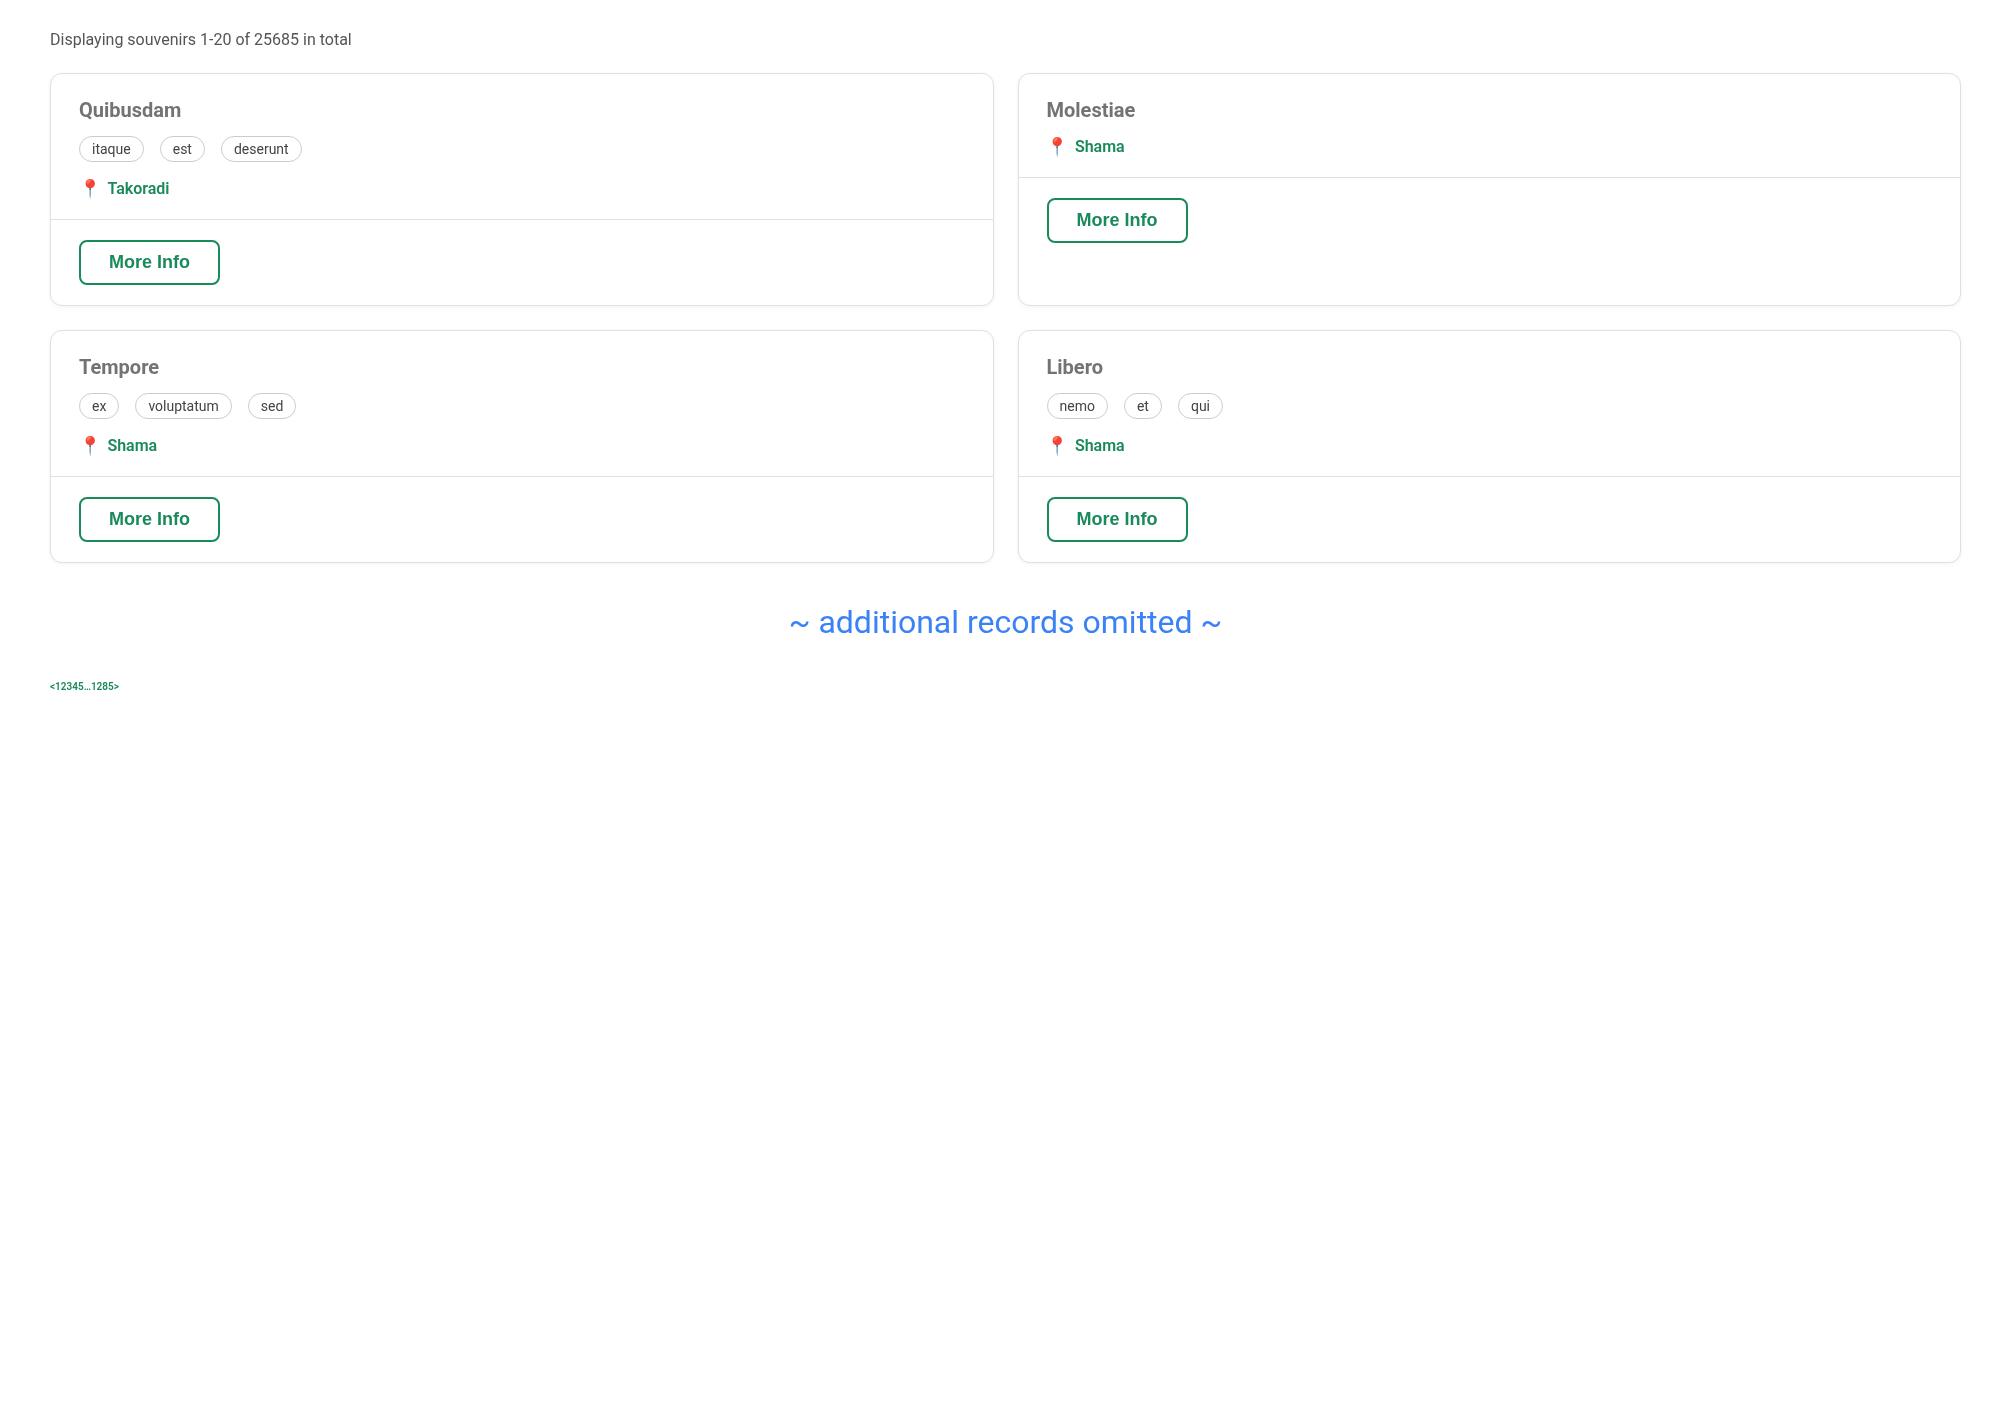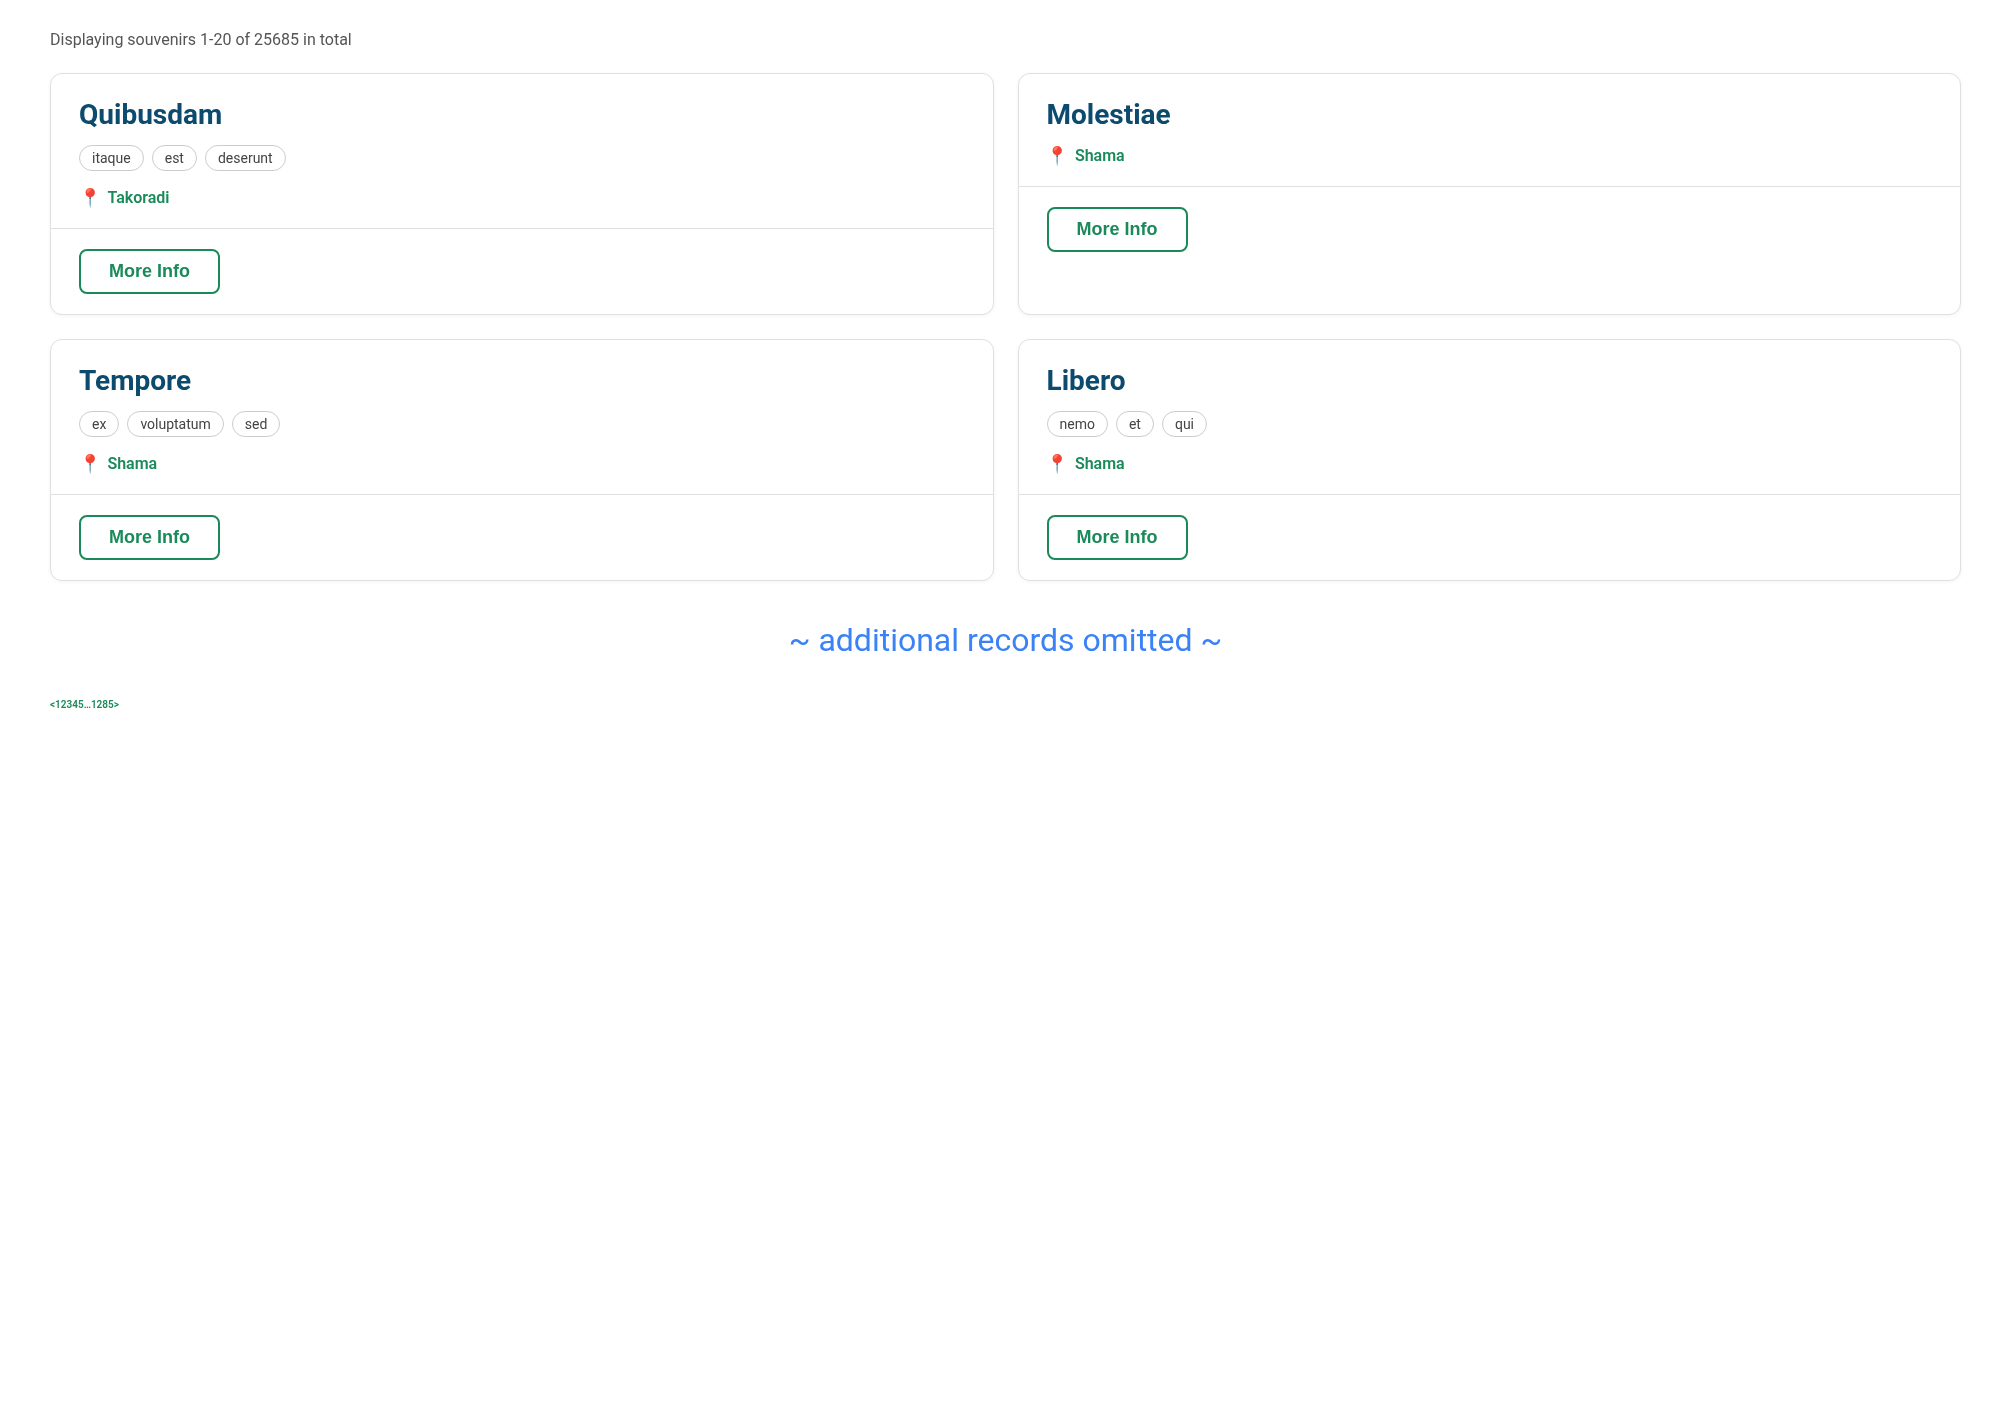--- a/index.html
+++ b/index.html
@@ -35,30 +35,30 @@
       background: #fff;
       box-shadow: 0 1px 4px rgba(0,0,0,0.05);
     }
 
     .card-top {
       padding: 24px 28px 20px 28px;
       border-bottom: 1px solid #e0e0e0;
     }
 
     .card-title {
-      font-size: 28px;
+      font-size: 20px;
       font-weight: 700;
-      color: #0c4a6e;
+      color: #737373;
       margin-bottom: 14px;
     }
 
     .tags {
       display: flex;
       flex-wrap: wrap;
-      gap: 8px;
+      gap: 16px;
       margin-bottom: 16px;
     }
 
     .tag {
       border: 1px solid #ccc;
       border-radius: 20px;
       padding: 4px 12px;
       font-size: 14px;
       color: #444;
       background: #fff;

